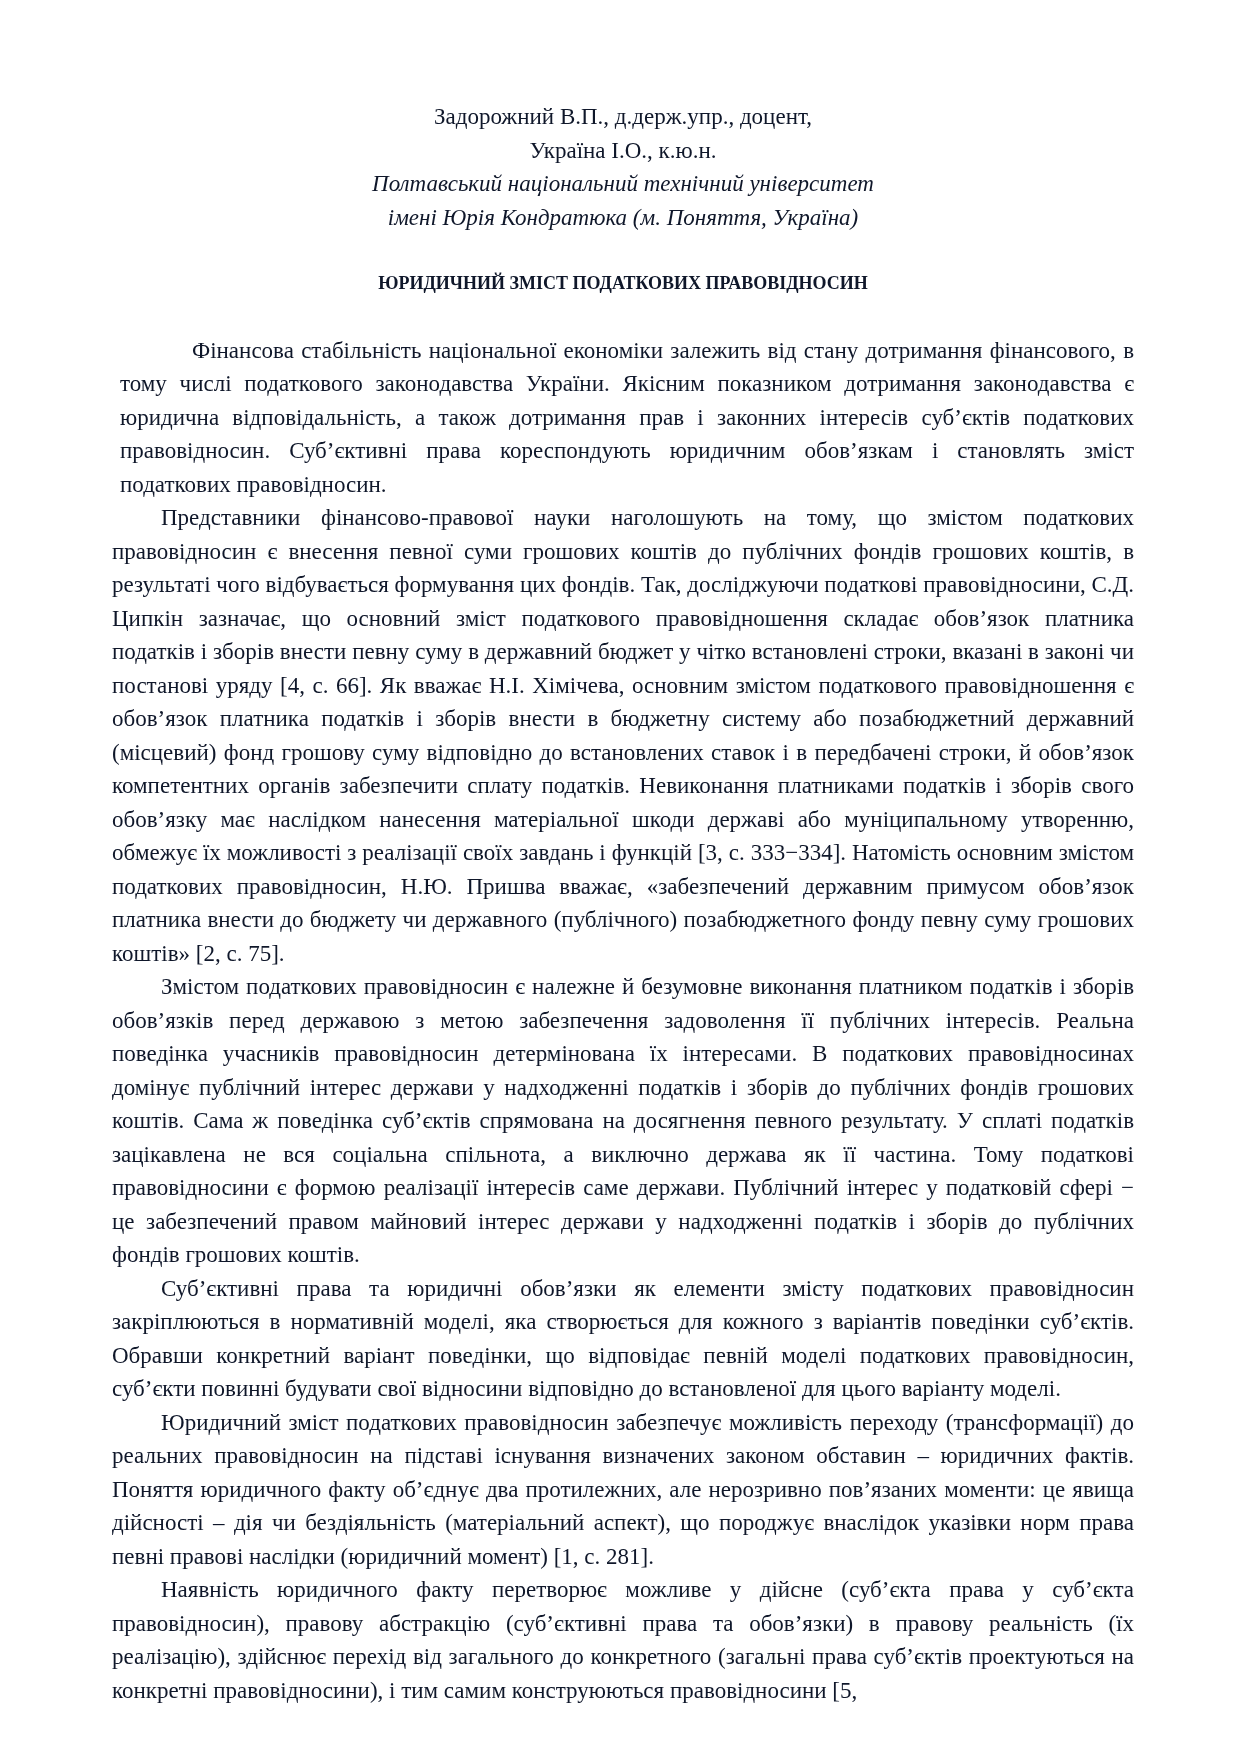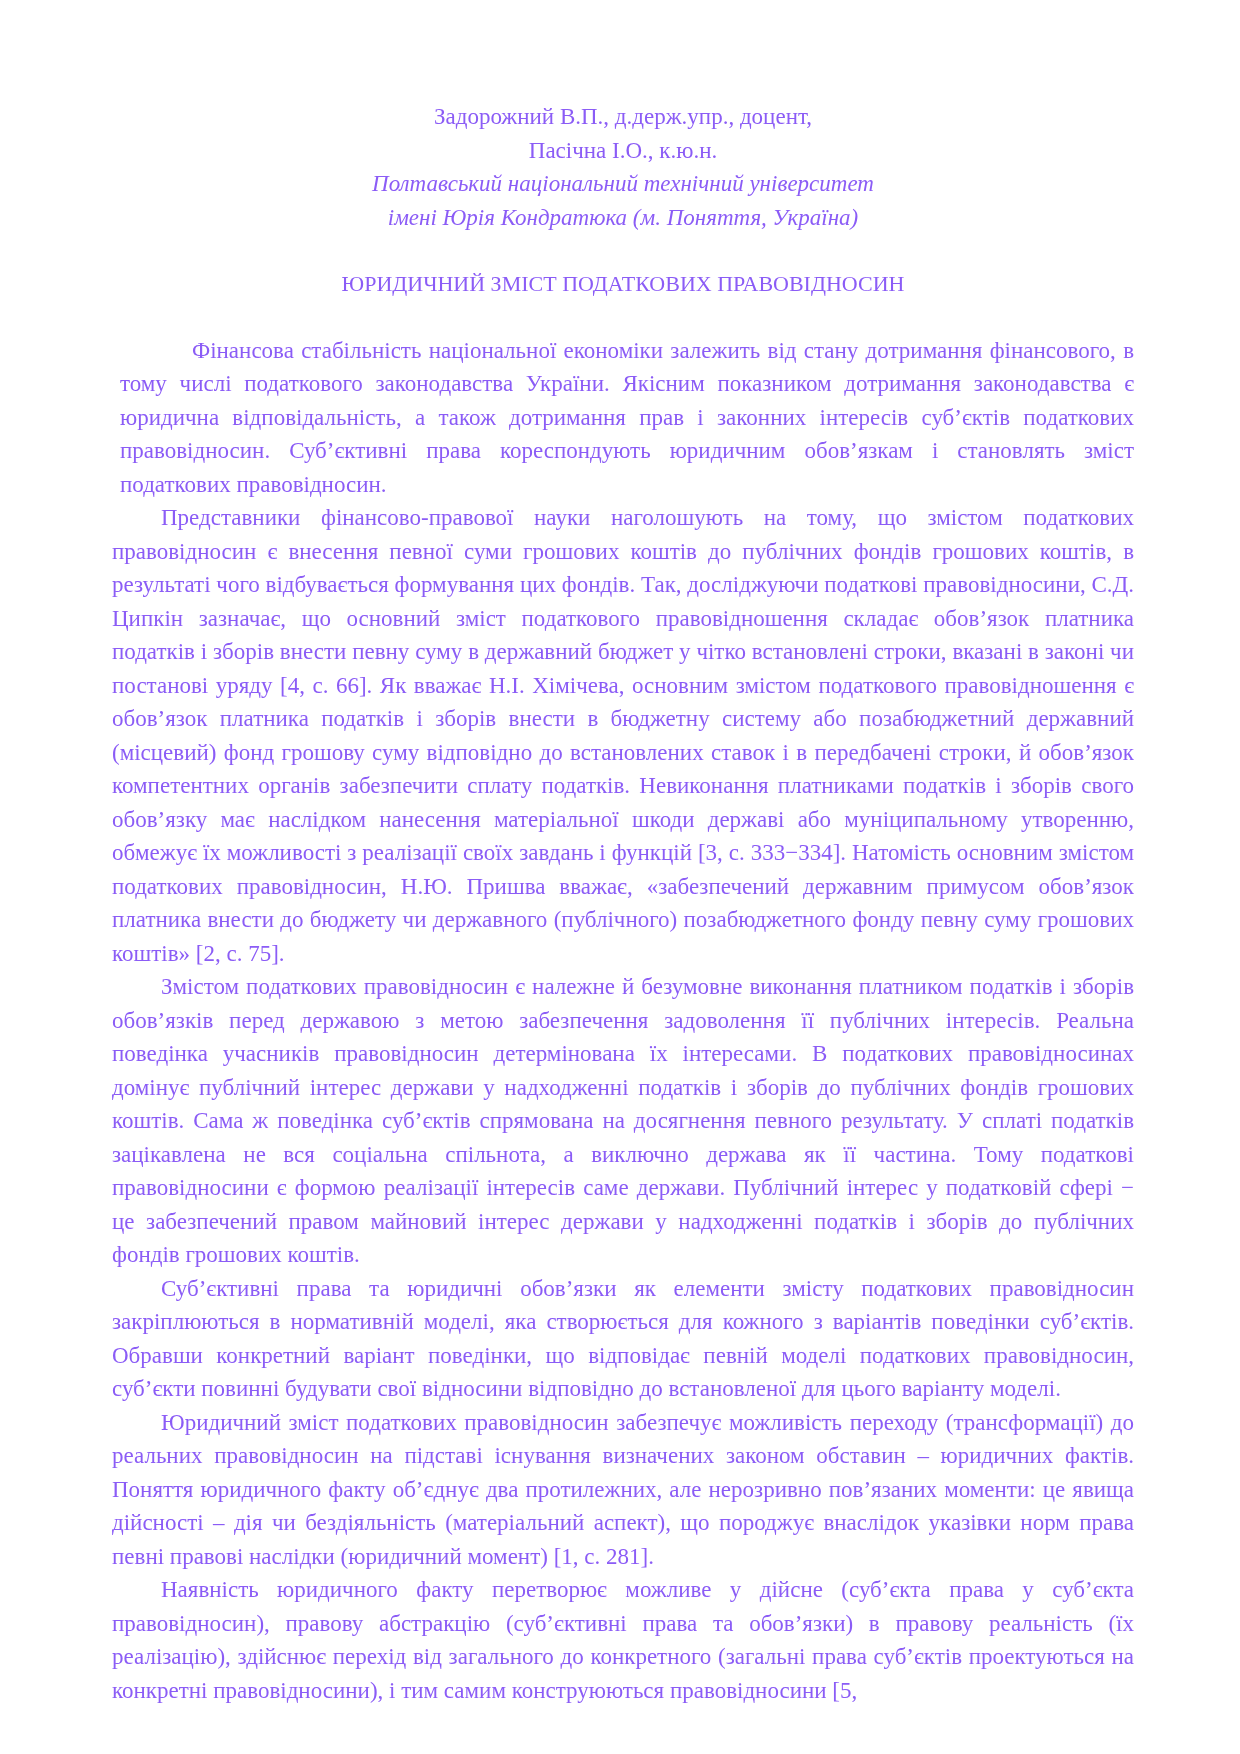--- a/index.html
+++ b/index.html
@@ -5,62 +5,62 @@
   html, body {
     margin: 0;
     padding: 0;
     background: #ffffff;
   }
   .page {
     position: relative;
     width: 1240px;
     height: 1754px;
     background: #ffffff;
-    color: #8b5cf6;
+    color: #0f172a;
     box-sizing: border-box;
     padding: 100px 106px 0 112px;
     font-family: "Liberation Serif", "DejaVu Serif", serif;
     font-size: 23px;
     line-height: 33.5px;
     overflow: hidden;
   }
   .byline {
     text-align: center;
   }
   .byline div {
     white-space: nowrap;
   }
   .italic {
     font-style: italic;
   }
   .title {
     text-align: center;
-    font-weight: normal;
-    font-size: 22px;
+    font-weight: bold;
+    font-size: 18px;
     line-height: 33.5px;
     margin: 33px 0 33px 0;
   }
   p.body-par {
     margin: 0;
     text-align: justify;
     text-indent: 49px;
   }
   p.body-par.first {
     text-indent: 72px;
     margin-left: 8px;
   }
 </style>
 </head>
 <body>
 
 <div class="page">
 
   <div class="byline">
     <div>Задорожний В.П., д.держ.упр., доцент,</div>
-    <div>Пасічна І.О., к.ю.н.</div>
+    <div>Україна І.О., к.ю.н.</div>
     <div class="italic">Полтавський національний технічний університет</div>
     <div class="italic">імені Юрія Кондратюка (м. Поняття, Україна)</div>
   </div>
 
   <h1 class="title">ЮРИДИЧНИЙ ЗМІСТ ПОДАТКОВИХ ПРАВОВІДНОСИН</h1>
 
   <p class="body-par first">Фінансова стабільність національної економіки залежить від стану дотримання фінансового, в тому числі податкового законодавства України. Якісним показником дотримання законодавства є юридична відповідальність, а також дотримання прав і законних інтересів суб’єктів податкових правовідносин. Суб’єктивні права кореспондують юридичним обов’язкам і становлять зміст податкових правовідносин.</p>
 
   <p class="body-par">Представники фінансово-правової науки наголошують на тому, що змістом податкових правовідносин є внесення певної суми грошових коштів до публічних фондів грошових коштів, в результаті чого відбувається формування цих фондів. Так, досліджуючи податкові правовідносини, С.Д. Ципкін зазначає, що основний зміст податкового правовідношення складає обов’язок платника податків і зборів внести певну суму в державний бюджет у чітко встановлені строки, вказані в законі чи постанові уряду [4, с. 66]. Як вважає Н.І. Хімічева, основним змістом податкового правовідношення є обов’язок платника податків і зборів внести в бюджетну систему або позабюджетний державний (місцевий) фонд грошову суму відповідно до встановлених ставок і в передбачені строки, й обов’язок компетентних органів забезпечити сплату податків. Невиконання платниками податків і зборів свого обов’язку має наслідком нанесення матеріальної шкоди державі або муніципальному утворенню, обмежує їх можливості з реалізації своїх завдань і функцій [3, с. 333−334]. Натомість основним змістом податкових правовідносин, Н.Ю. Пришва вважає, «забезпечений державним примусом обов’язок платника внести до бюджету чи державного (публічного) позабюджетного фонду певну суму грошових коштів» [2, с. 75].</p>
 

